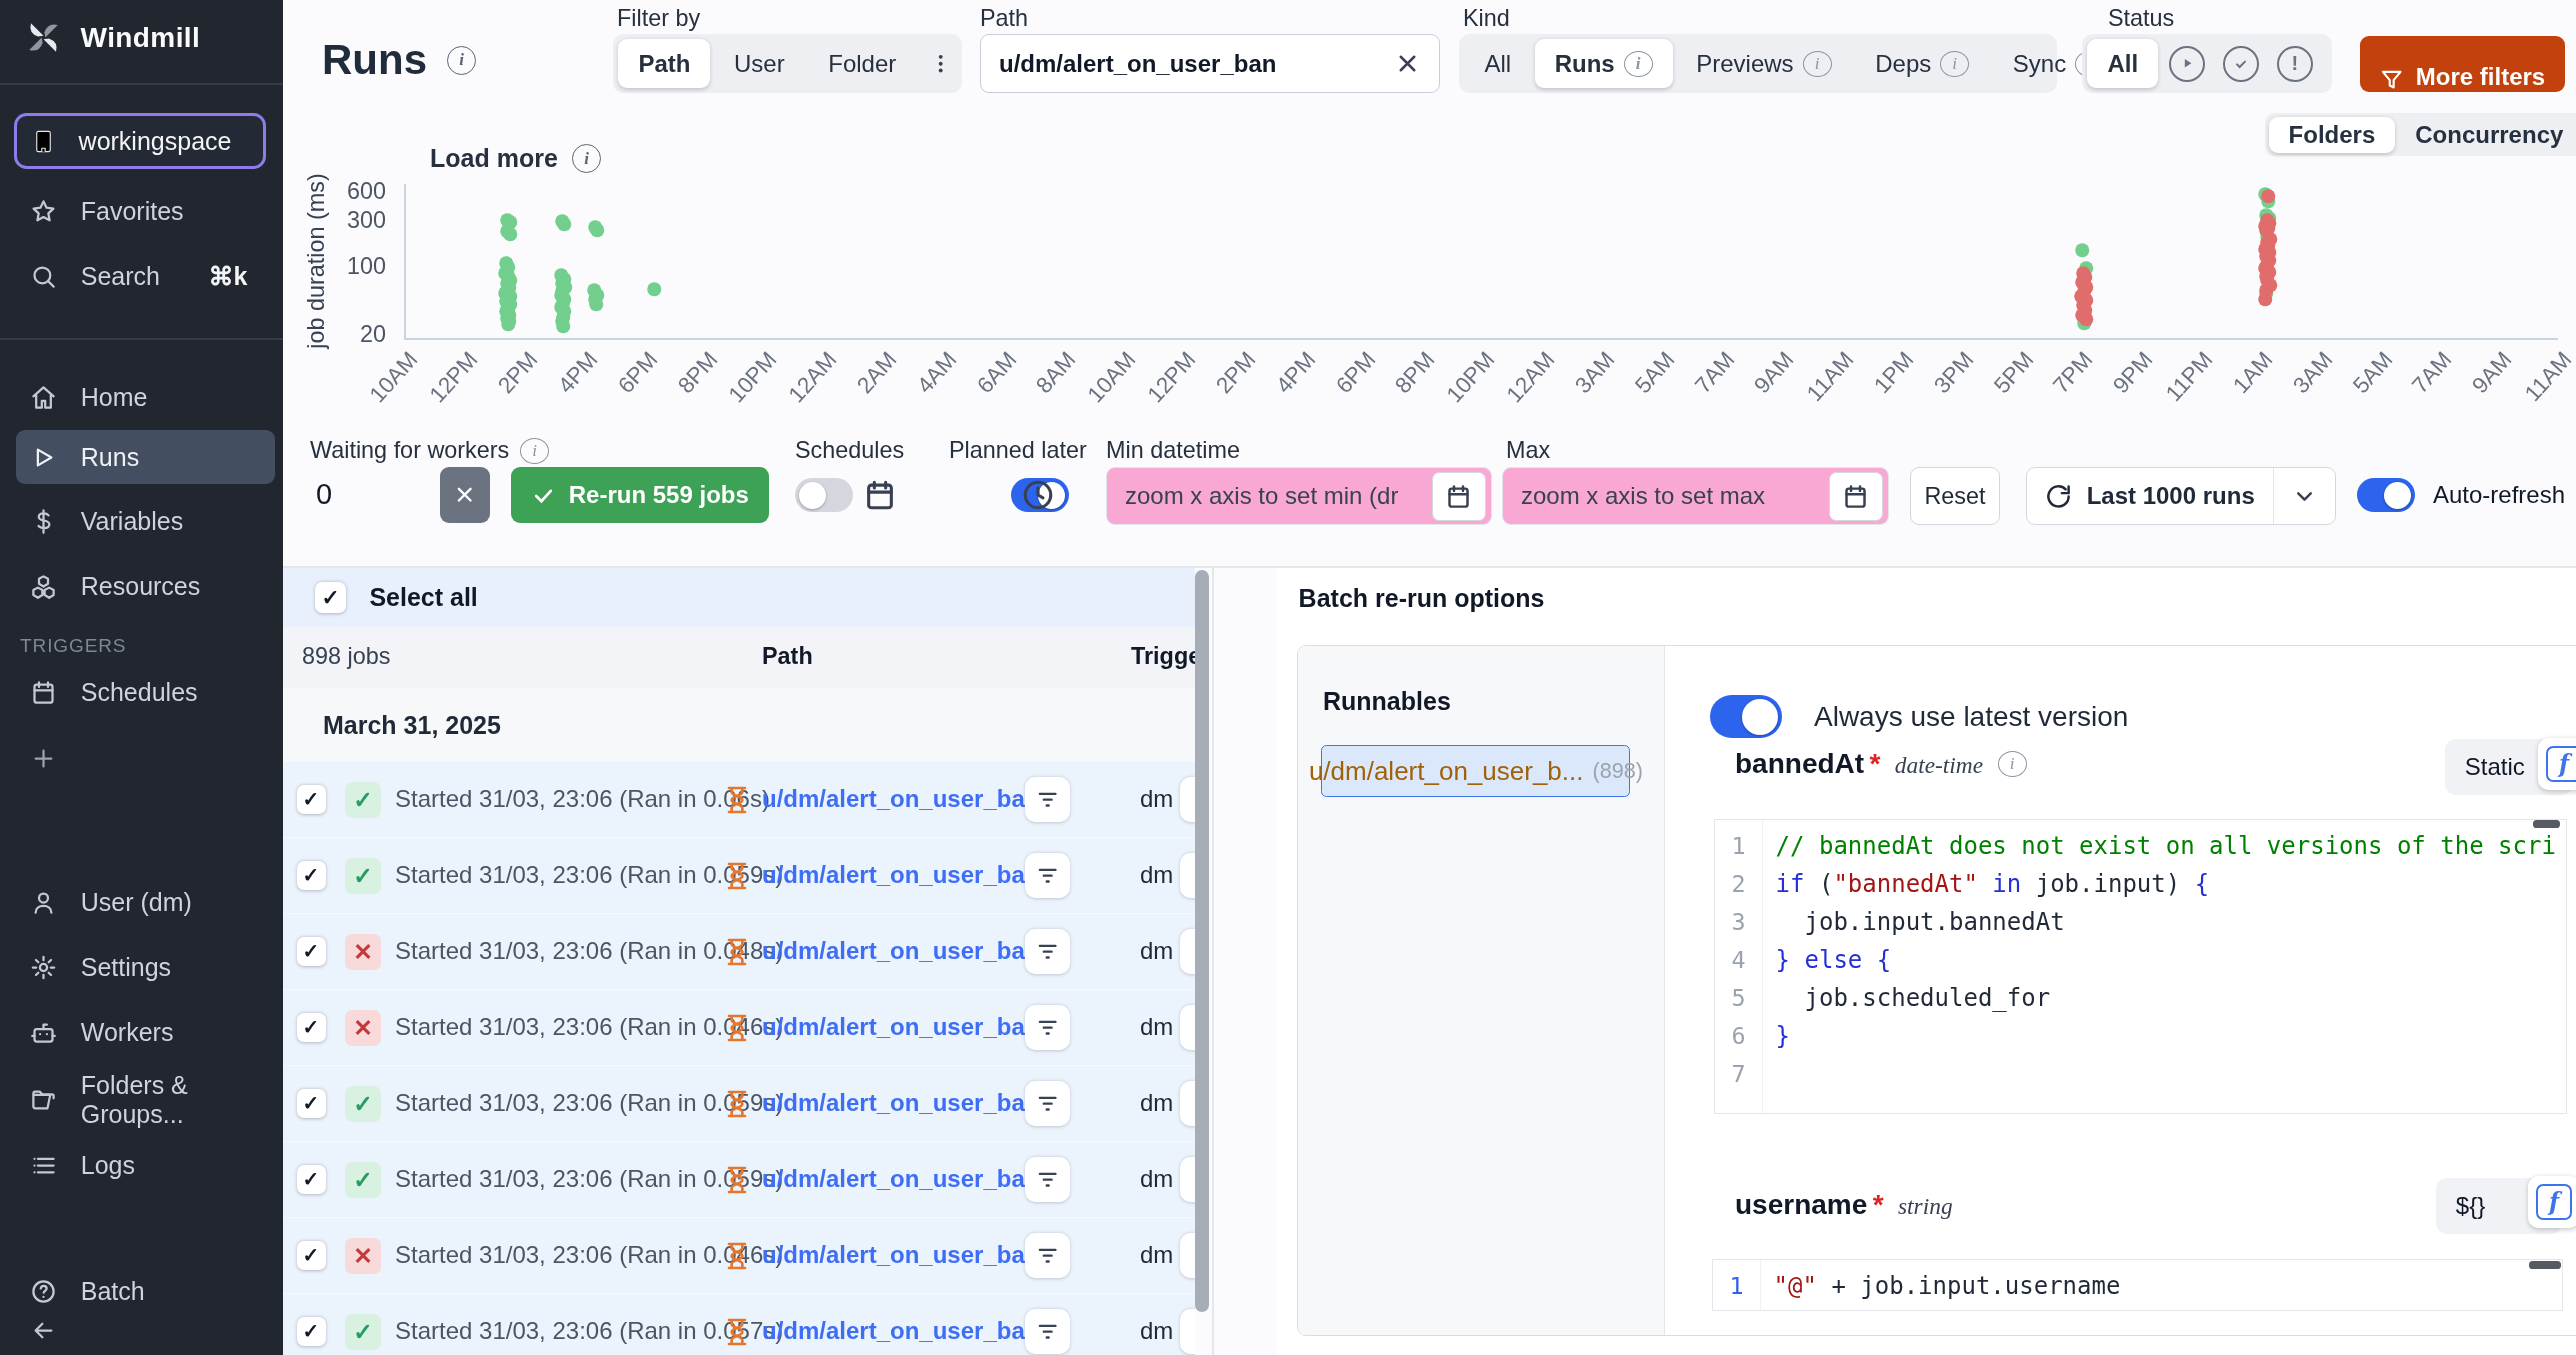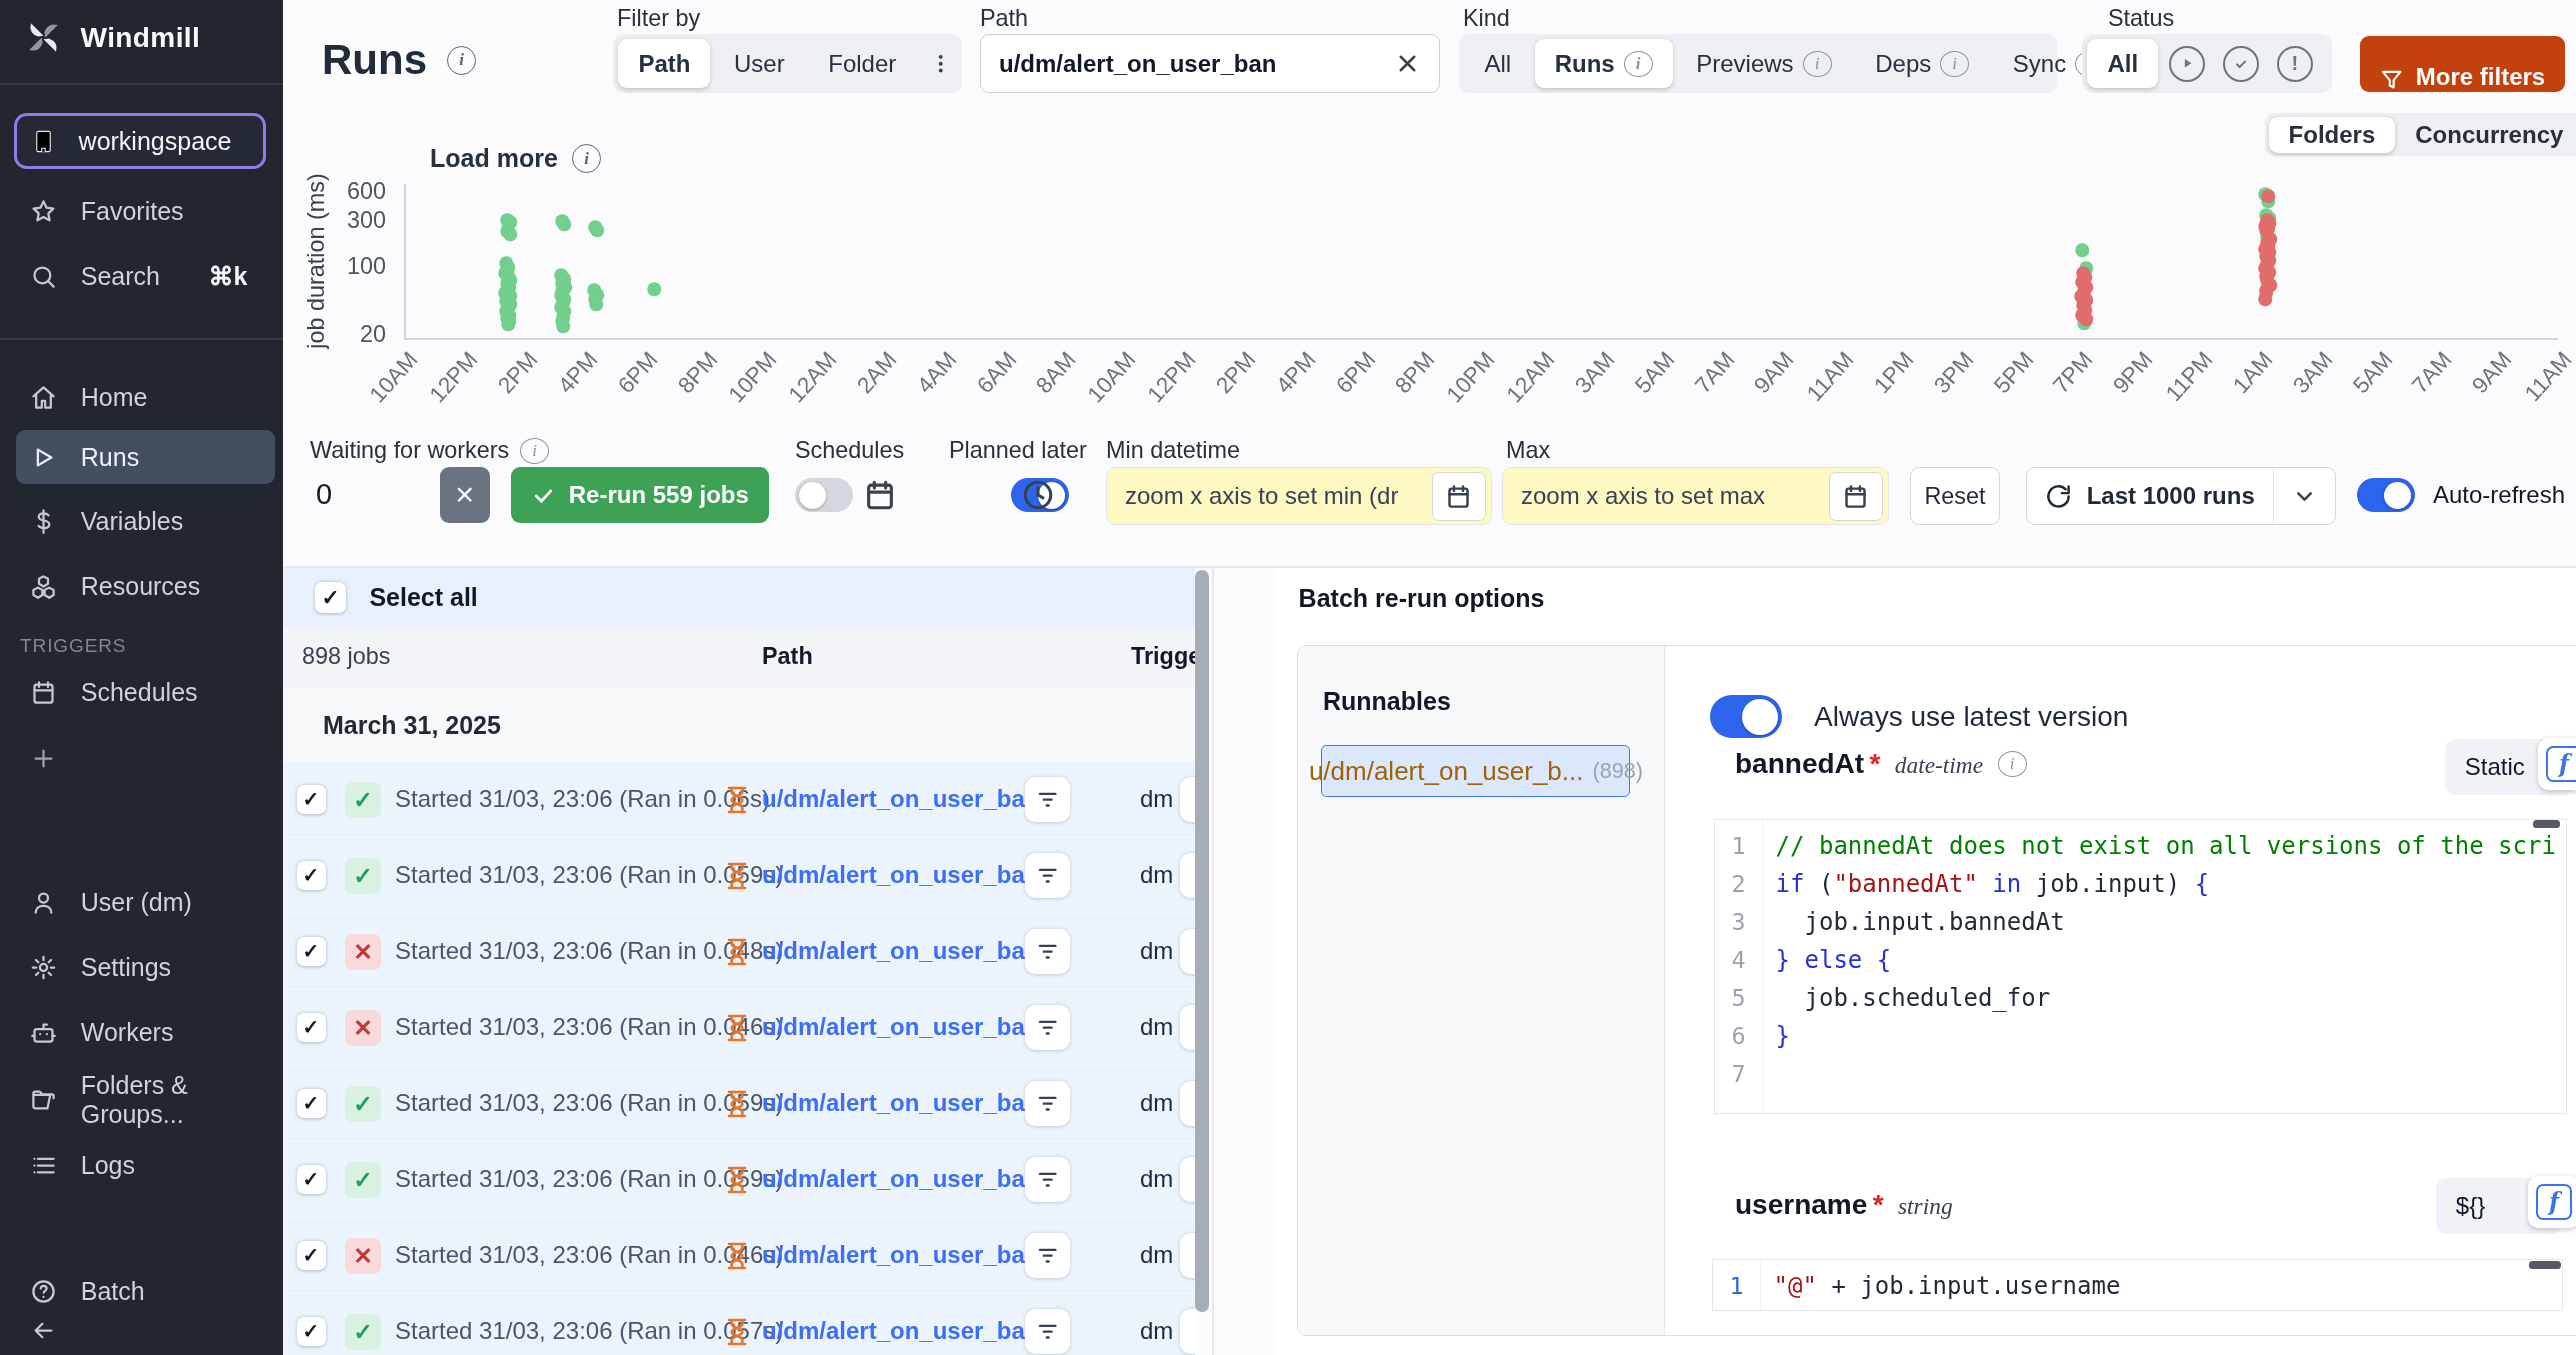--- a/index.html
+++ b/index.html
@@ -49,21 +49,21 @@
   .btn{border:none;border-radius:9px;font-family:inherit;cursor:pointer;display:flex;align-items:center;justify-content:center;}
   #cancel-x{position:absolute;left:440px;top:467px;width:50px;height:56px;background:#6b7280;color:#fff;font-size:25px;}
   #rerun-btn{position:absolute;left:511px;top:467px;width:258px;height:56px;background:#3da156;color:#fff;font-size:24px;font-weight:bold;gap:12.6px;}
   .toggle{width:58px;height:34px;border-radius:17px;position:relative;cursor:pointer;display:inline-block;}
   .toggle .knob{position:absolute;top:3.6px;width:27px;height:27px;border-radius:50%;background:#fff;box-shadow:0 0.9px 2.7px rgba(0,0,0,.3);}
   .toggle.off{background:#d4d8de;}
   .toggle.off .knob{left:3.6px;}
   .toggle.on{background:#2d64ee;}
   .toggle.on .knob{right:3.6px;}
   .ctrl-ic{stroke:#374151;stroke-width:2.2;fill:none;stroke-linecap:round;stroke-linejoin:round;width:34px;height:34px;}
-  .dt-input{position:absolute;top:467px;height:58px;background:#fef9c3;border:1.8px solid #e2e5ea;border-radius:9px;box-sizing:border-box;display:flex;align-items:center;padding:0 5.4px 0 18px;justify-content:space-between;}
+  .dt-input{position:absolute;top:467px;height:58px;background:#f9a8d4;border:1.8px solid #e2e5ea;border-radius:9px;box-sizing:border-box;display:flex;align-items:center;padding:0 5.4px 0 18px;justify-content:space-between;}
   .dt-input .ph{font-size:24px;color:#374151;white-space:nowrap;overflow:hidden;}
   .calbtn{width:52px;height:47px;background:#fff;border:1.8px solid #d3d7dd;border-radius:7.2px;display:flex;align-items:center;justify-content:center;cursor:pointer;flex:0 0 52px;margin-left:9px;}
   #reset-btn{position:absolute;left:1910px;top:467px;width:90px;height:58px;background:#fff;border:1.8px solid #d3d7dd;font-size:23.4px;color:#1f2937;}
   #lastruns{position:absolute;left:2026px;top:467px;width:310px;height:58px;background:#fff;border:1.8px solid #d3d7dd;border-radius:9px;display:flex;align-items:stretch;box-sizing:border-box;}
   #lastruns .main{flex:1;display:flex;align-items:center;justify-content:center;gap:14.4px;font-size:24px;font-weight:bold;color:#1f2937;cursor:pointer;}
   #lastruns .chev{width:61px;border-left:1.8px solid #e2e5ea;display:flex;align-items:center;justify-content:center;cursor:pointer;}
   #autorefresh{position:absolute;left:2357px;top:478px;display:flex;align-items:center;gap:18px;}
   #autorefresh .lbl{font-size:24px;color:#111827;}
   
   #split-top{position:absolute;left:283px;top:566px;width:2293px;height:1.8px;background:#e5e7eb;}

